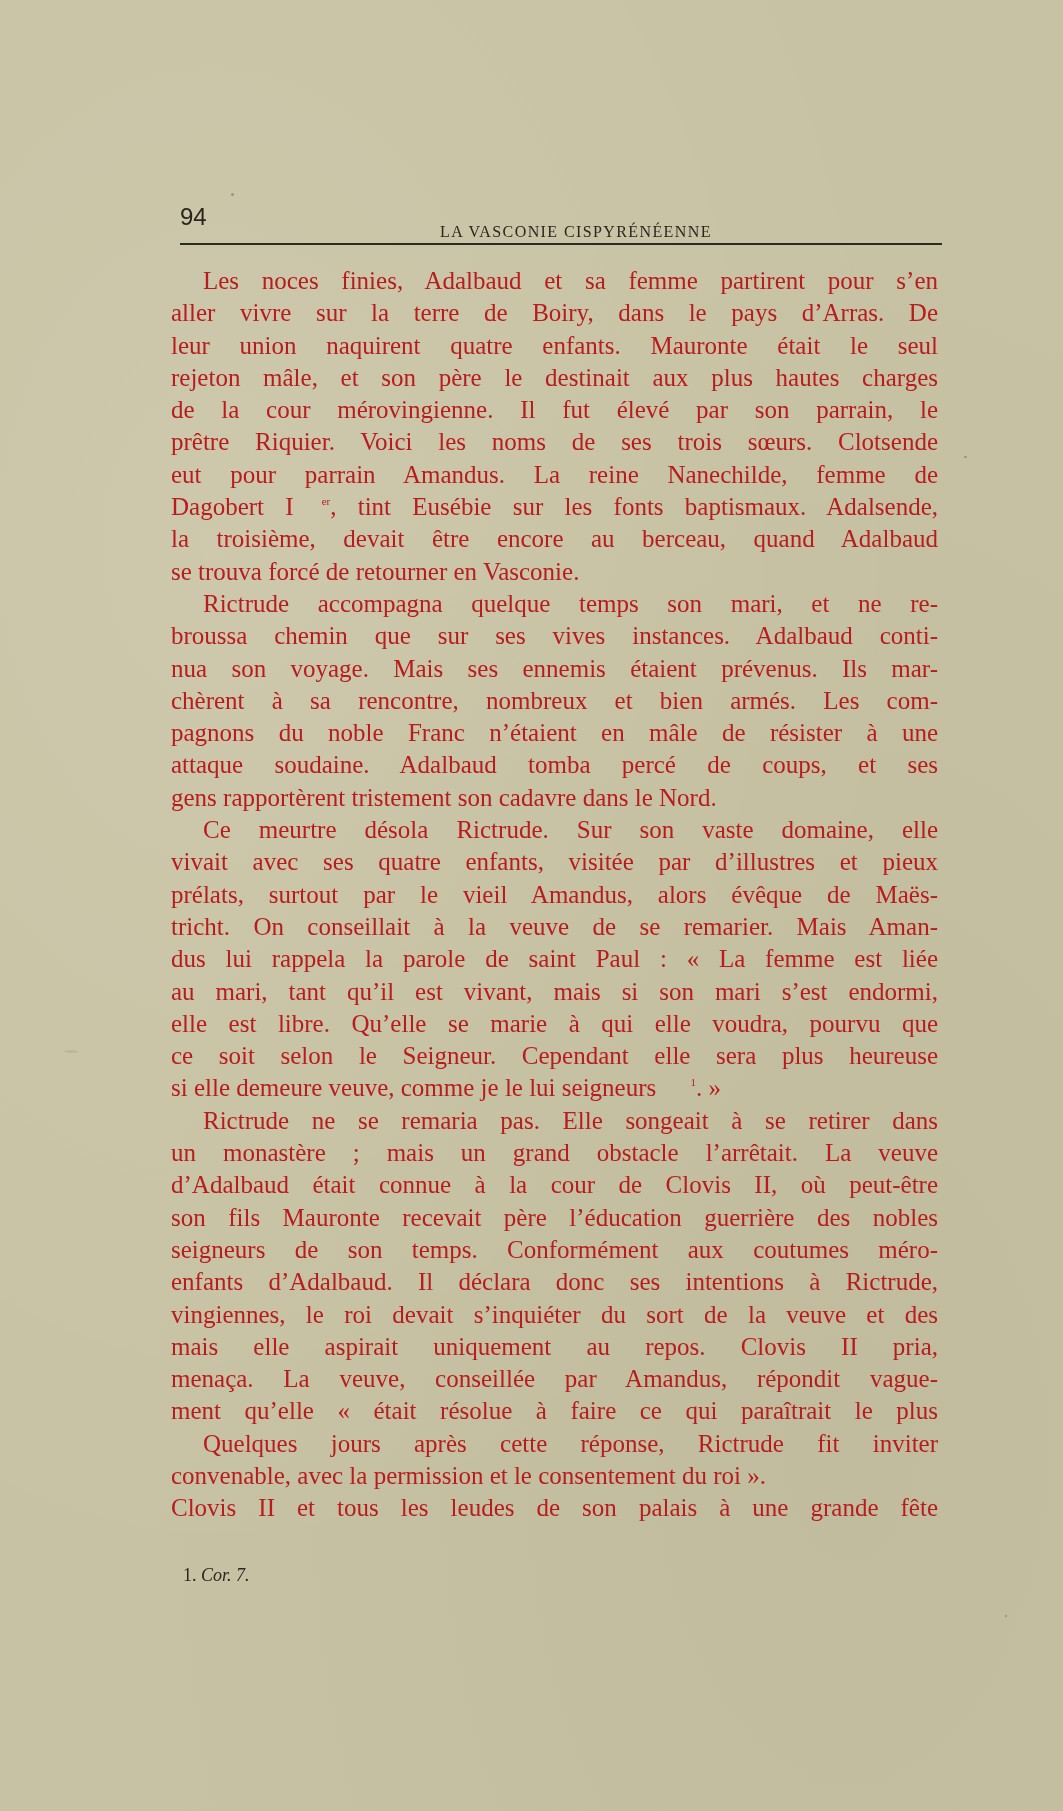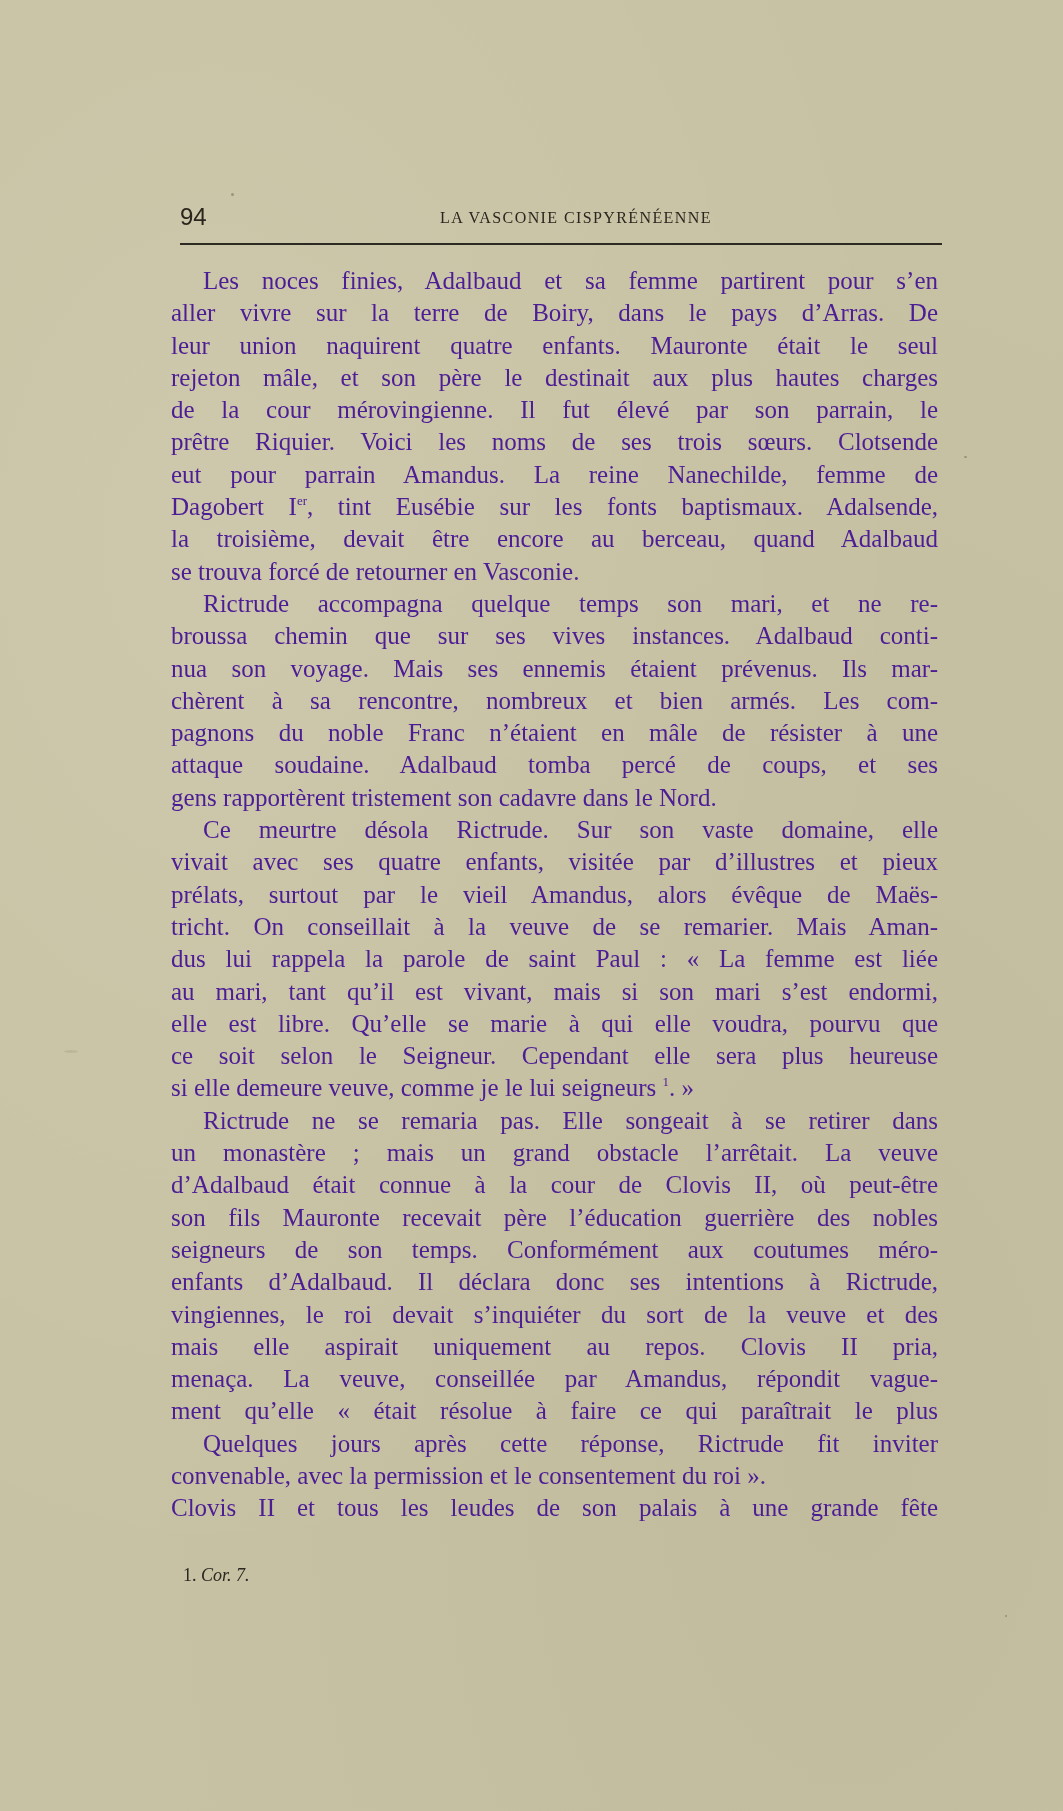--- a/index.html
+++ b/index.html
@@ -36,21 +36,21 @@
     top: 0;
     font-family: Liberation Sans, sans-serif;
     font-size: 24px;
     line-height: 30px;
     color: #2a261e;
   }
   .running-title {
     position: absolute;
     left: 0;
     right: 0;
-    top: 3px;
+    top: 17px;
     text-align: center;
     font-family: "Liberation Serif", serif;
     font-size: 16px;
     letter-spacing: 1.4px;
     line-height: 26px;
     color: #2a261e;
     padding-left: 30px;
   }
   .header-rule {
     position: absolute;
@@ -61,39 +61,40 @@
     background: #2d2a22;
   }
   .body-text {
     position: absolute;
     left: 171px;
     top: 265px;
     width: 767px;
     font-family: "Liberation Serif", serif;
     font-size: 25px;
     line-height: 32.3px;
-    color: #4c1d95;
+    color: #b91c1c;
     text-align: justify;
   }
   .line {
     display: block;
     text-align: justify;
     text-align-last: justify;
     white-space: nowrap;
   }
   .line.last {
     text-align-last: left;
   }
   .line.indent {
     padding-left: 32px;
   }
   sup {
-    font-size: 13px;
+    font-size: 11px;
     line-height: 0;
     vertical-align: 10px;
+    margin-left: 28px;
   }
   .footnote {
     position: absolute;
     left: 183px;
     top: 1563px;
     font-family: "Liberation Serif", serif;
     font-size: 18px;
     line-height: 24px;
     color: #2a2720;
   }

